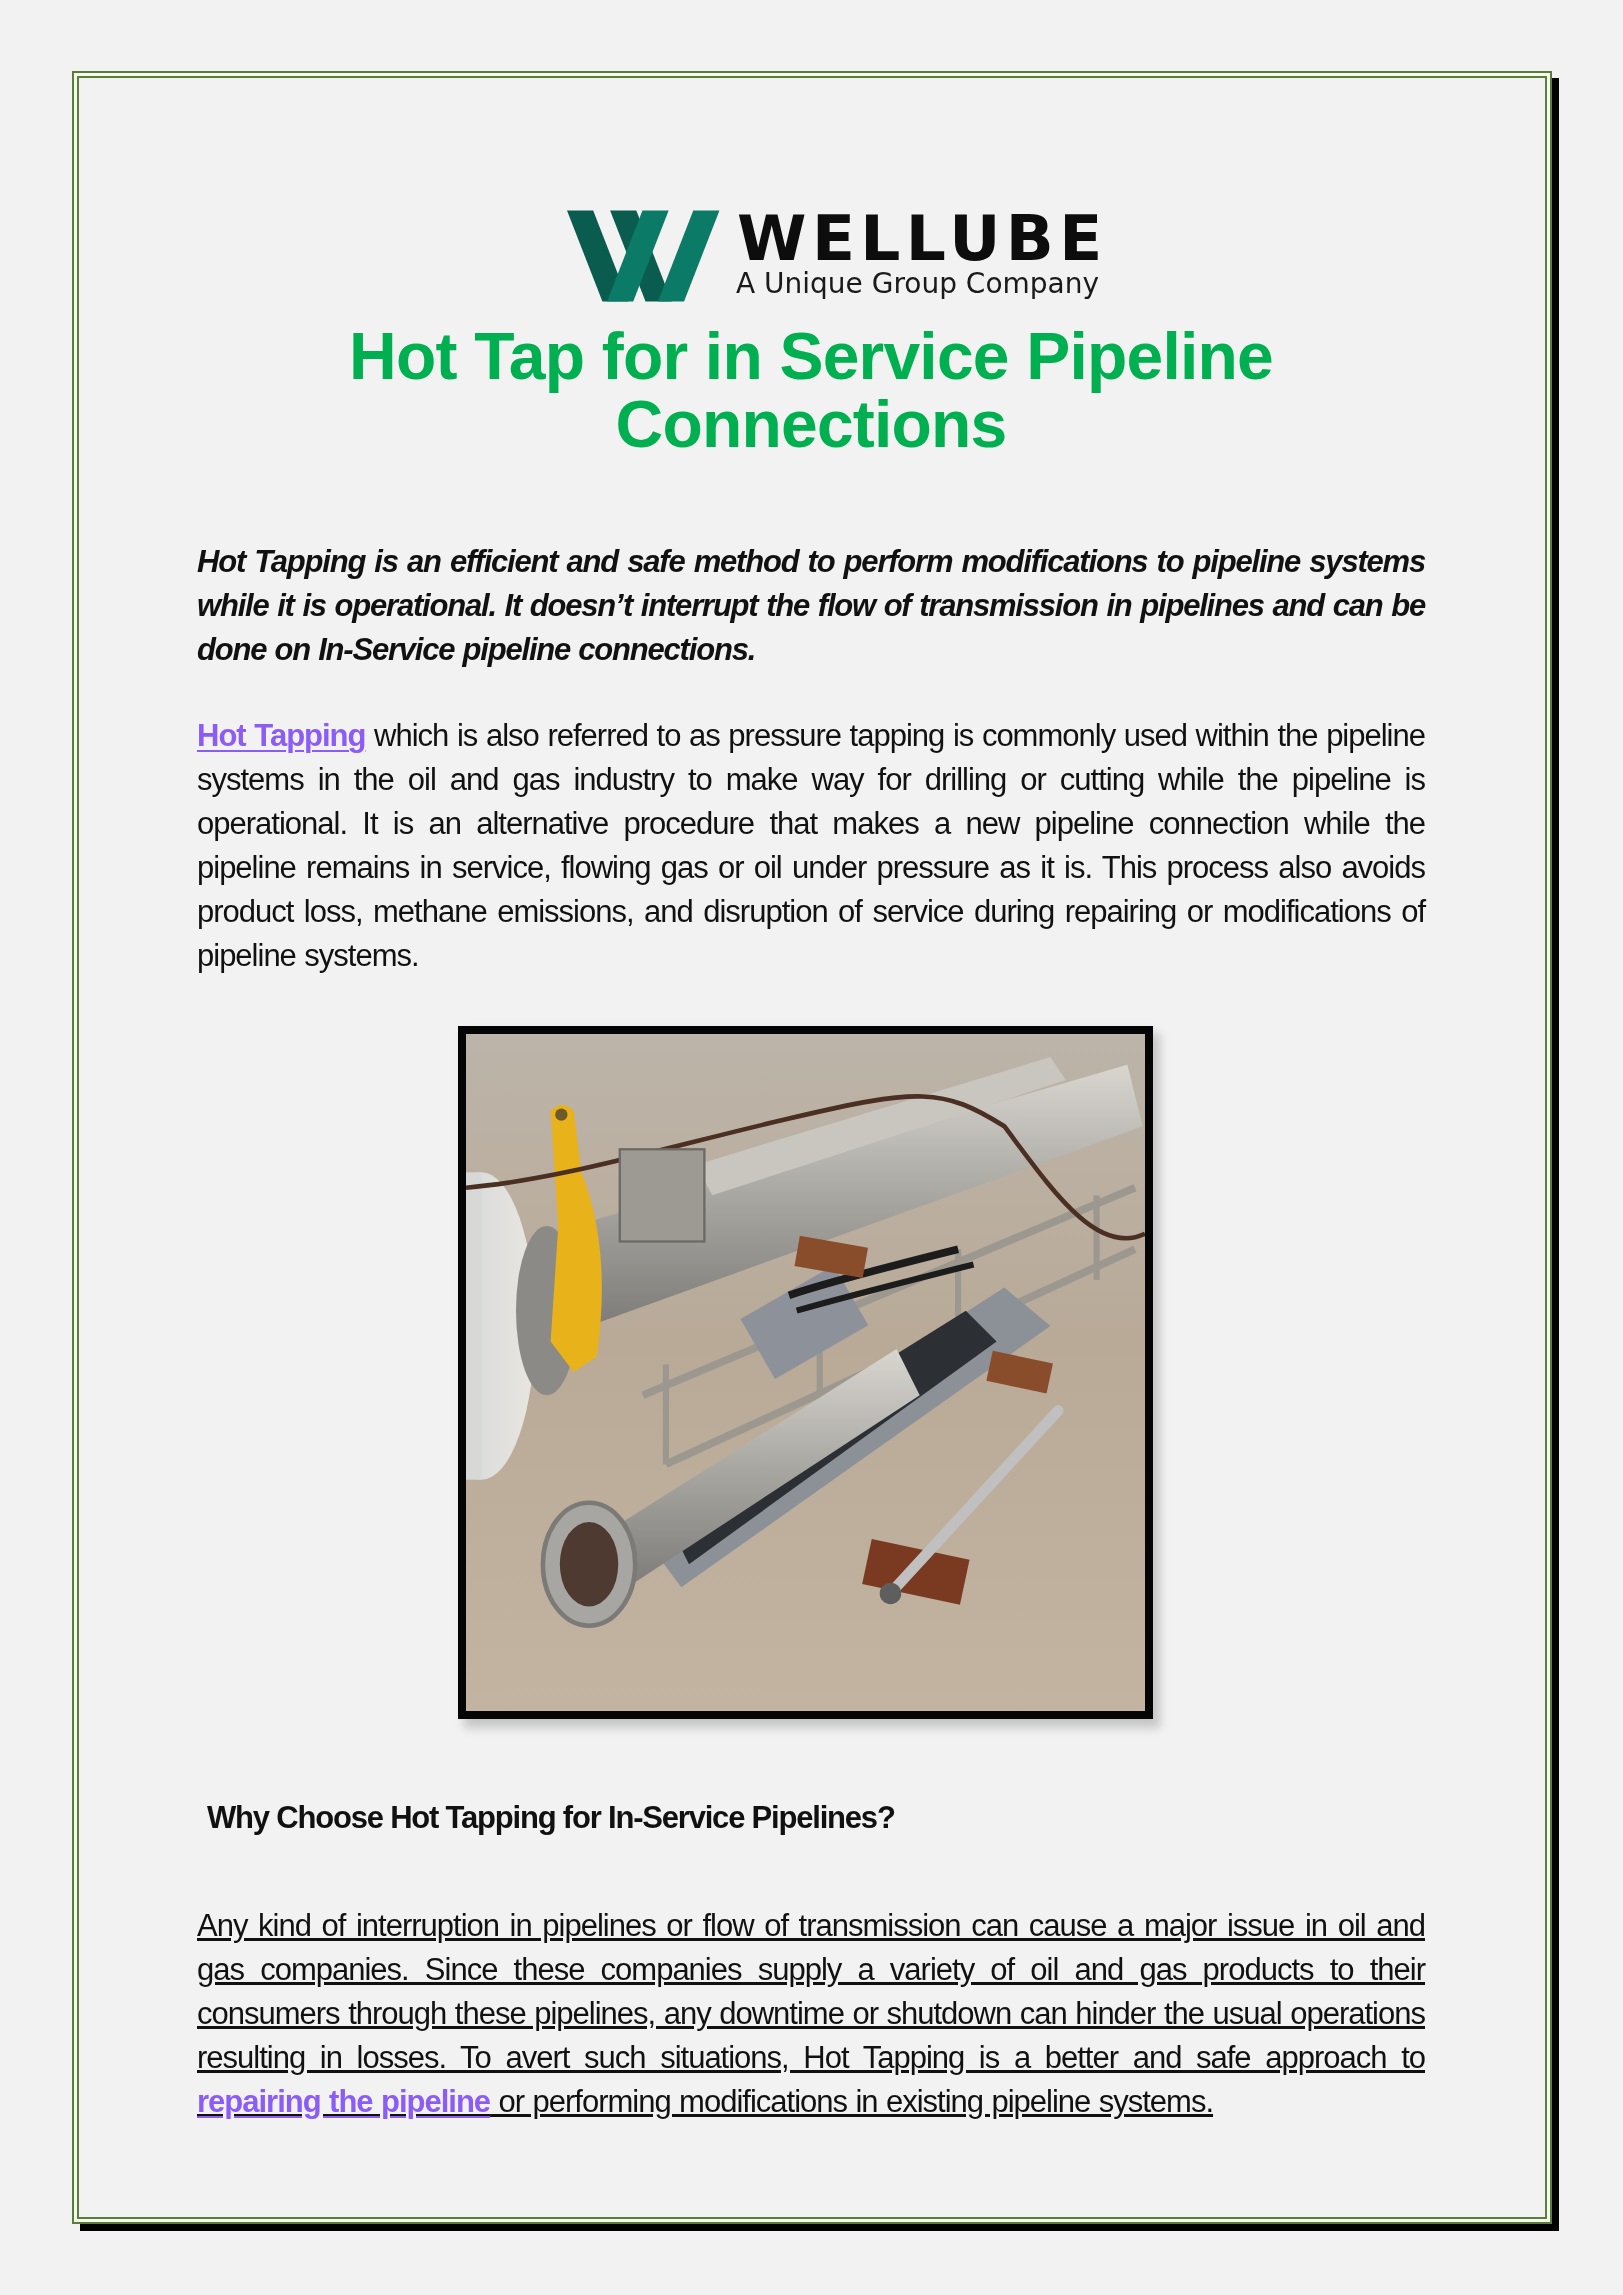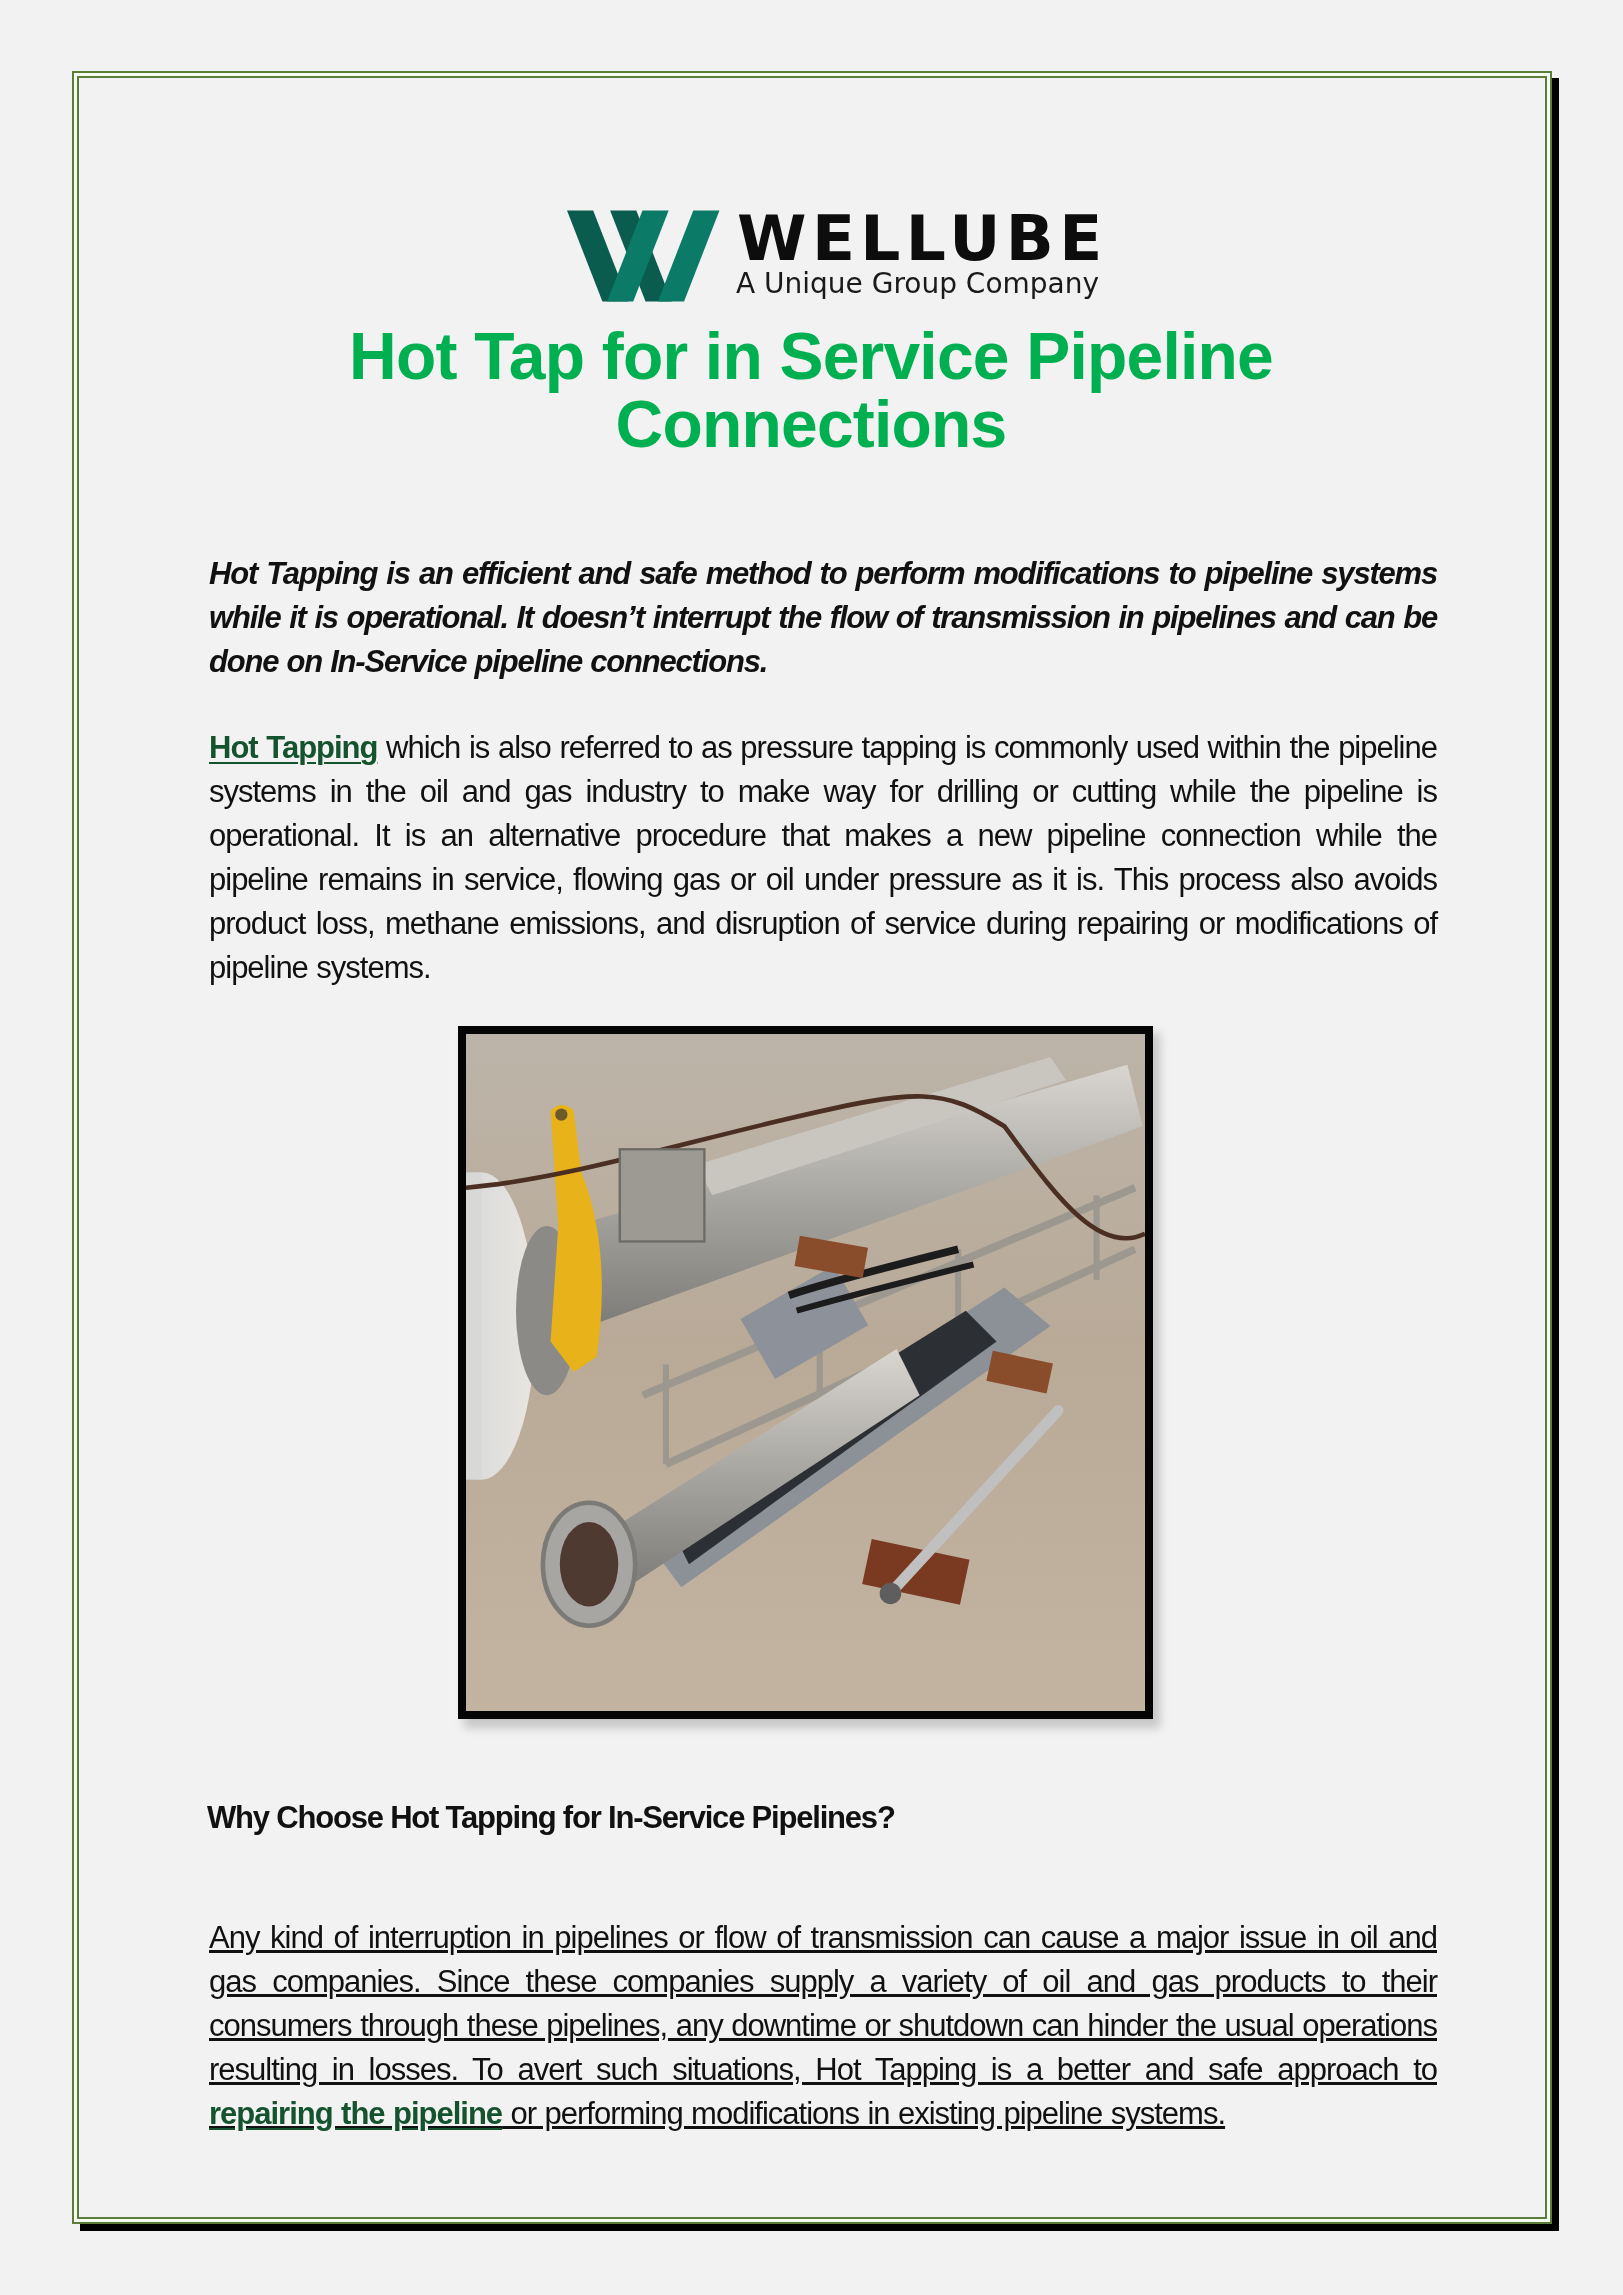--- a/index.html
+++ b/index.html
@@ -81,41 +81,41 @@
 
   .text-block {
     position: absolute;
     left: 197px; width: 1228px;
     font-size: 31px;
     line-height: 44px;
     text-align: justify;
     font-family: "Liberation Sans", sans-serif;
     letter-spacing: -1px;
     word-spacing: 0.8px;
-    margin: 12px;
+    margin: 0;
   }
   .intro {
     top: 540px;
     font-weight: bold;
     font-style: italic;
     letter-spacing: -1.2px;
   }
   .para1 { top: 714px; }
   .section-heading {
     position: absolute;
     left: 197px; top: 1786px;
     font-size: 31px; line-height: 44px;
     font-weight: bold;
     letter-spacing: -1.2px;
     margin: 10px;
   }
   .para2 { top: 1904px; text-decoration: underline; }
 
   a.link {
-    color: #14532d;
+    color: #8b5cf6;
     font-weight: bold;
     text-decoration: underline;
     text-decoration-thickness: 2.3px;
     text-underline-offset: 3.8px;
   }
 
   
   .photo-shadow {
     position: absolute;
     left: 464px; top: 1033px;

